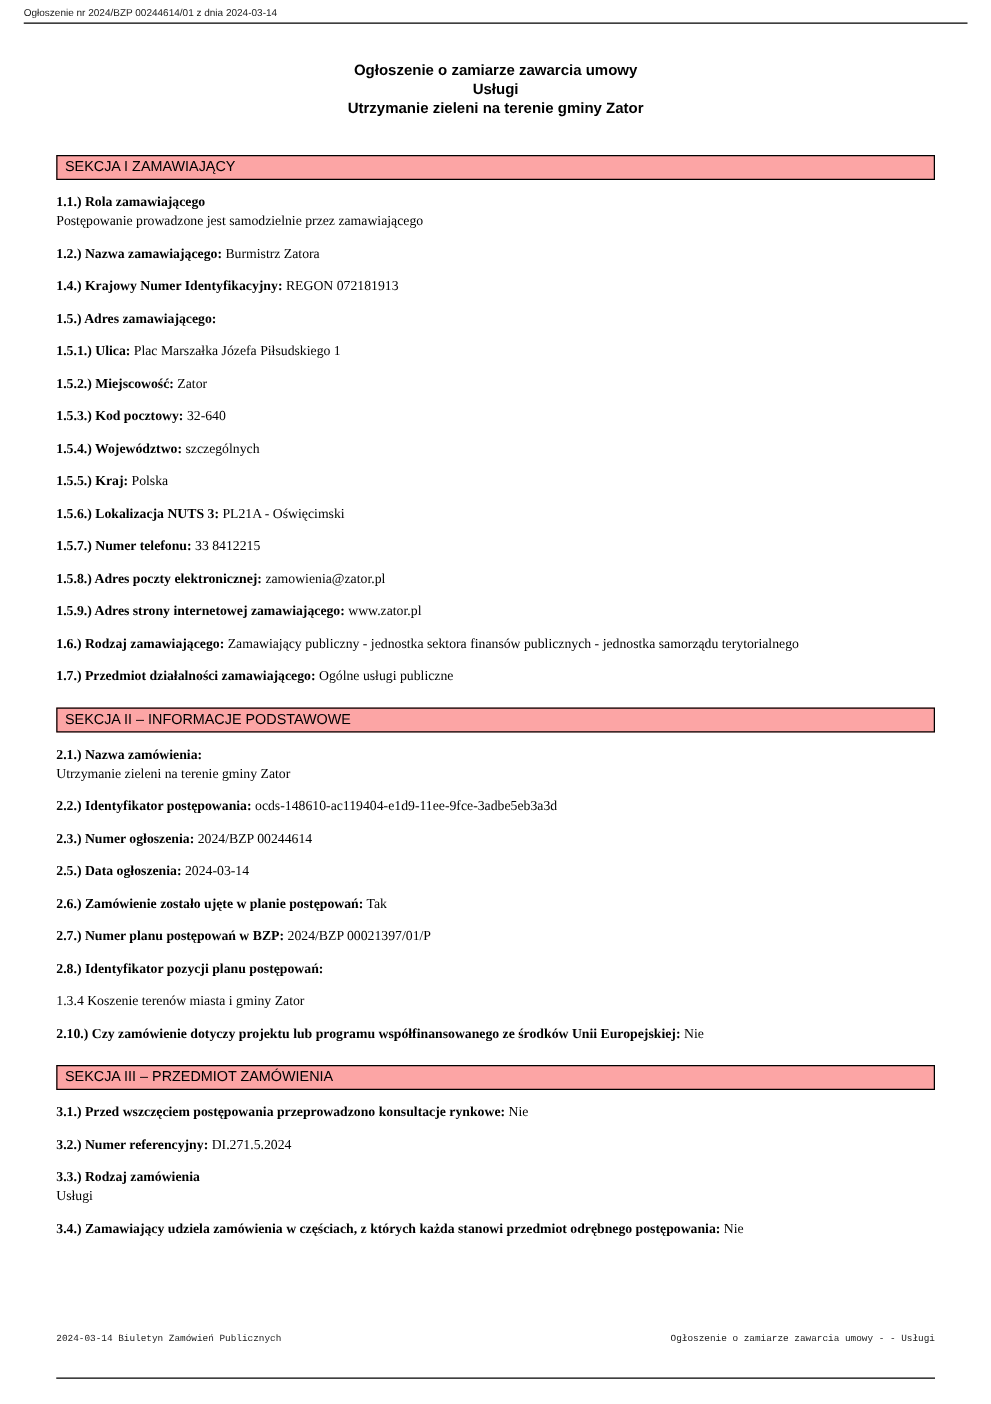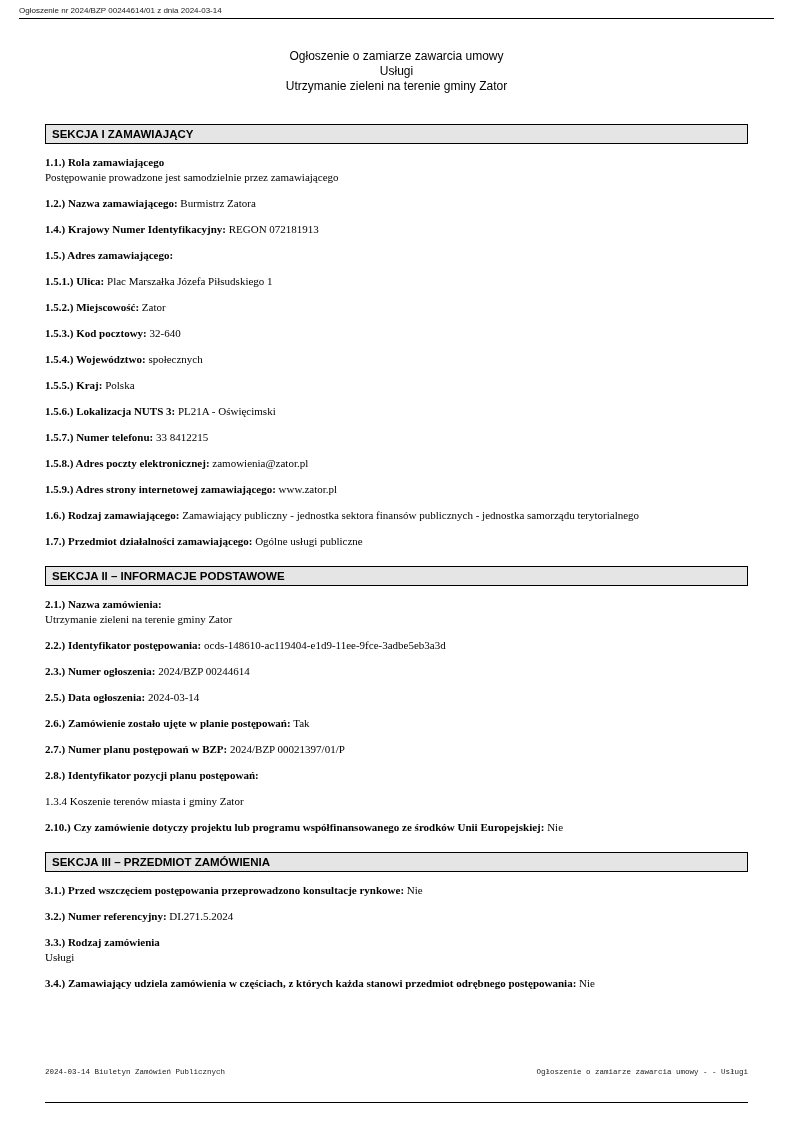--- a/index.html
+++ b/index.html
@@ -20,29 +20,29 @@
     margin: 0 19px;
     padding-top: 6px;
     padding-bottom: 3px;
     border-bottom: 1px solid #000;
     font-size: 8px;
     color: #1a1a1a;
   }
   .title-block {
     margin: 30px 45px 0;
     text-align: center;
-    font-weight: normal;
+    font-weight: bold;
     font-size: 12px;
     line-height: 15px;
   }
   .section-bar {
     margin: 17px 45px 0;
-    background: #e5e5e5;
+    background: #fca5a5;
     border: 1px solid #000;
-    font-weight: bold;
+    font-weight: normal;
     font-size: 11.5px;
     padding: 2px 6px;
     line-height: 14px;
   }
   .section-bar.first {
     margin-top: 30px;
   }
   .section-content {
     margin: 0 45px;
   }
@@ -87,21 +87,21 @@
 
 <div class="section-bar first">SEKCJA I ZAMAWIAJĄCY</div>
 <div class="section-content">
   <p class="item"><span class="lbl">1.1.) Rola zamawiającego</span><br><span class="val">Postępowanie prowadzone jest samodzielnie przez zamawiającego</span></p>
   <p class="item"><span class="lbl">1.2.) Nazwa zamawiającego:</span> <span class="val">Burmistrz Zatora</span></p>
   <p class="item"><span class="lbl">1.4.) Krajowy Numer Identyfikacyjny:</span> <span class="val">REGON 072181913</span></p>
   <p class="item"><span class="lbl">1.5.) Adres zamawiającego:</span></p>
   <p class="item"><span class="lbl">1.5.1.) Ulica:</span> <span class="val">Plac Marszałka Józefa Piłsudskiego 1</span></p>
   <p class="item"><span class="lbl">1.5.2.) Miejscowość:</span> <span class="val">Zator</span></p>
   <p class="item"><span class="lbl">1.5.3.) Kod pocztowy:</span> <span class="val">32-640</span></p>
-  <p class="item"><span class="lbl">1.5.4.) Województwo:</span> <span class="val">społecznych</span></p>
+  <p class="item"><span class="lbl">1.5.4.) Województwo:</span> <span class="val">szczególnych</span></p>
   <p class="item"><span class="lbl">1.5.5.) Kraj:</span> <span class="val">Polska</span></p>
   <p class="item"><span class="lbl">1.5.6.) Lokalizacja NUTS 3:</span> <span class="val">PL21A - Oświęcimski</span></p>
   <p class="item"><span class="lbl">1.5.7.) Numer telefonu:</span> <span class="val">33 8412215</span></p>
   <p class="item"><span class="lbl">1.5.8.) Adres poczty elektronicznej:</span> <span class="val">zamowienia@zator.pl</span></p>
   <p class="item"><span class="lbl">1.5.9.) Adres strony internetowej zamawiającego:</span> <span class="val">www.zator.pl</span></p>
   <p class="item"><span class="lbl">1.6.) Rodzaj zamawiającego:</span> <span class="val">Zamawiający publiczny - jednostka sektora finansów publicznych - jednostka samorządu terytorialnego</span></p>
   <p class="item"><span class="lbl">1.7.) Przedmiot działalności zamawiającego:</span> <span class="val">Ogólne usługi publiczne</span></p>
 </div>
 
 <div class="section-bar">SEKCJA II – INFORMACJE PODSTAWOWE</div>

